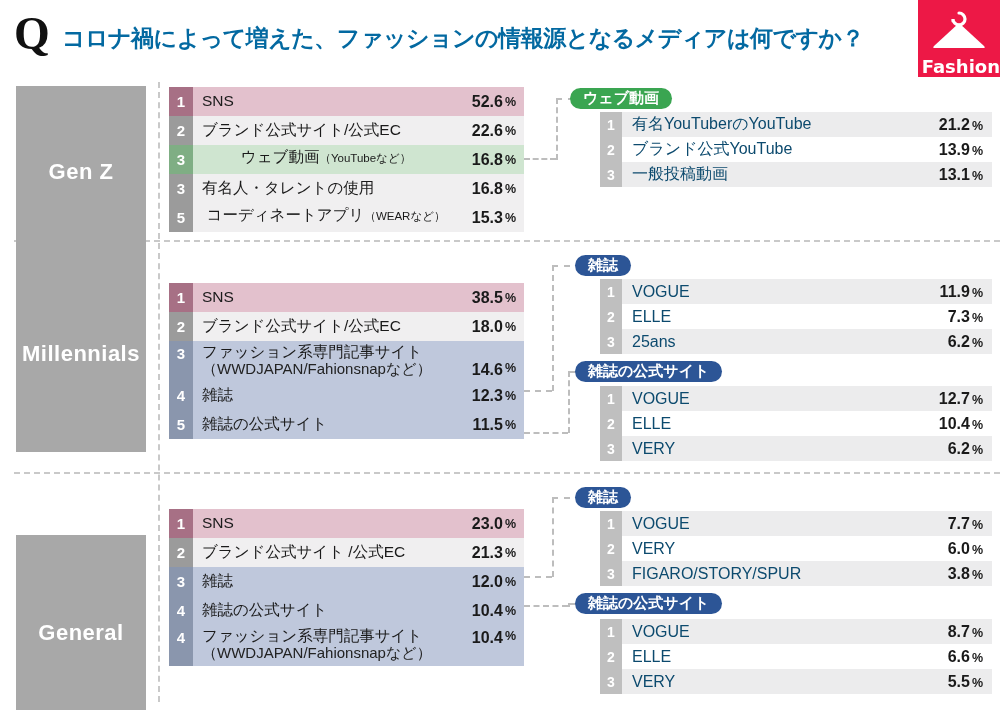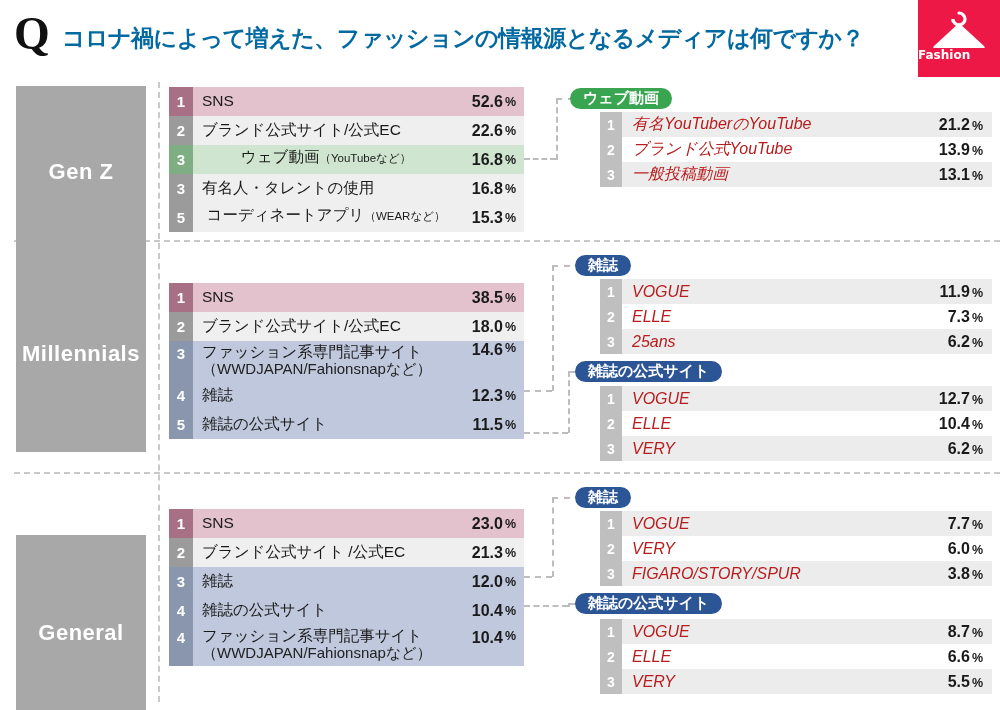--- a/index.html
+++ b/index.html
@@ -28,22 +28,22 @@
     color:#0369a1;white-space:nowrap;
   }
   #fashion-badge{
     position:absolute;left:918px;top:0;width:82px;height:77px;
     background:#ed1846;
   }
   #fashion-badge .hanger{
     position:absolute;left:50%;top:8px;transform:translateX(-50%);
   }
   #fashion-badge .flabel{
-    position:absolute;left:0;bottom:15px;width:100%;
-    text-align:left;color:#fff;font-size:12px;font-weight:bold;
+    position:absolute;left:0;bottom:0;width:100%;
+    text-align:right;color:#fff;font-size:18px;font-weight:bold;
     font-family:"DejaVu Sans",sans-serif;
   }
 
   
   .hdiv{
     position:absolute;left:14px;width:986px;height:0;
     border-top:2px dashed #c9c9c9;
   }
   #vdiv{
     position:absolute;left:158px;top:82px;width:0;height:620px;
@@ -107,23 +107,22 @@
   .sub-table{position:absolute;}
   .sub-row{display:flex;align-items:center;height:25px;}
   .sub-row.alt{background:#ececed;}
   .sub-row.plain{background:#ffffff;}
   .sub-rank{
     width:22px;flex:0 0 22px;height:25px;background:#bfbfbf;
     color:#ffffff;font-weight:bold;font-size:14px;
     display:flex;align-items:center;justify-content:center;
   }
   .sub-label{
-    flex:1 1 auto;padding-left:10px;font-size:16px;color:#b91c1c;
+    flex:1 1 auto;padding-left:10px;font-size:16px;color:#0c4a6e;
     white-space:nowrap;
-    font-style:italic;
   }
   .sub-val{
     flex:0 0 auto;padding-right:9px;font-size:16px;font-weight:bold;
     white-space:nowrap;
   }
   .sub-val .pct{font-size:12.5px;margin-left:2px;}
 
   
   .conn{position:absolute;}
   .conn .h{position:absolute;border-top:2px dashed #bdbdbd;height:0;}
@@ -264,21 +263,21 @@
         <span class="pct">%</span>
       </div>
   </div>
 
   <div class="main-row bg-blue" style="height:40px;">
     <div class="rank blue" style="align-items:flex-start;padding-top:4px;">3</div>
     <div class="label" style="justify-content:flex-start;padding-top:2px;">
       <span>ファッション系専門記事サイト</span>
         <span class="sub">（WWDJAPAN/Fahionsnapなど）</span>
     </div>
-    <div class="val" style="align-items:flex-start;padding-top:0;">
+    <div class="val" style="align-items:flex-start;padding-top:20px;">
         <span>14.6</span>
         <span class="pct">%</span>
       </div>
   </div>
 
   <div class="main-row bg-blue" style="height:29px;">
     <div class="rank blue">4</div>
     <div class="label">
         <span>雑誌</span>
       </div>

